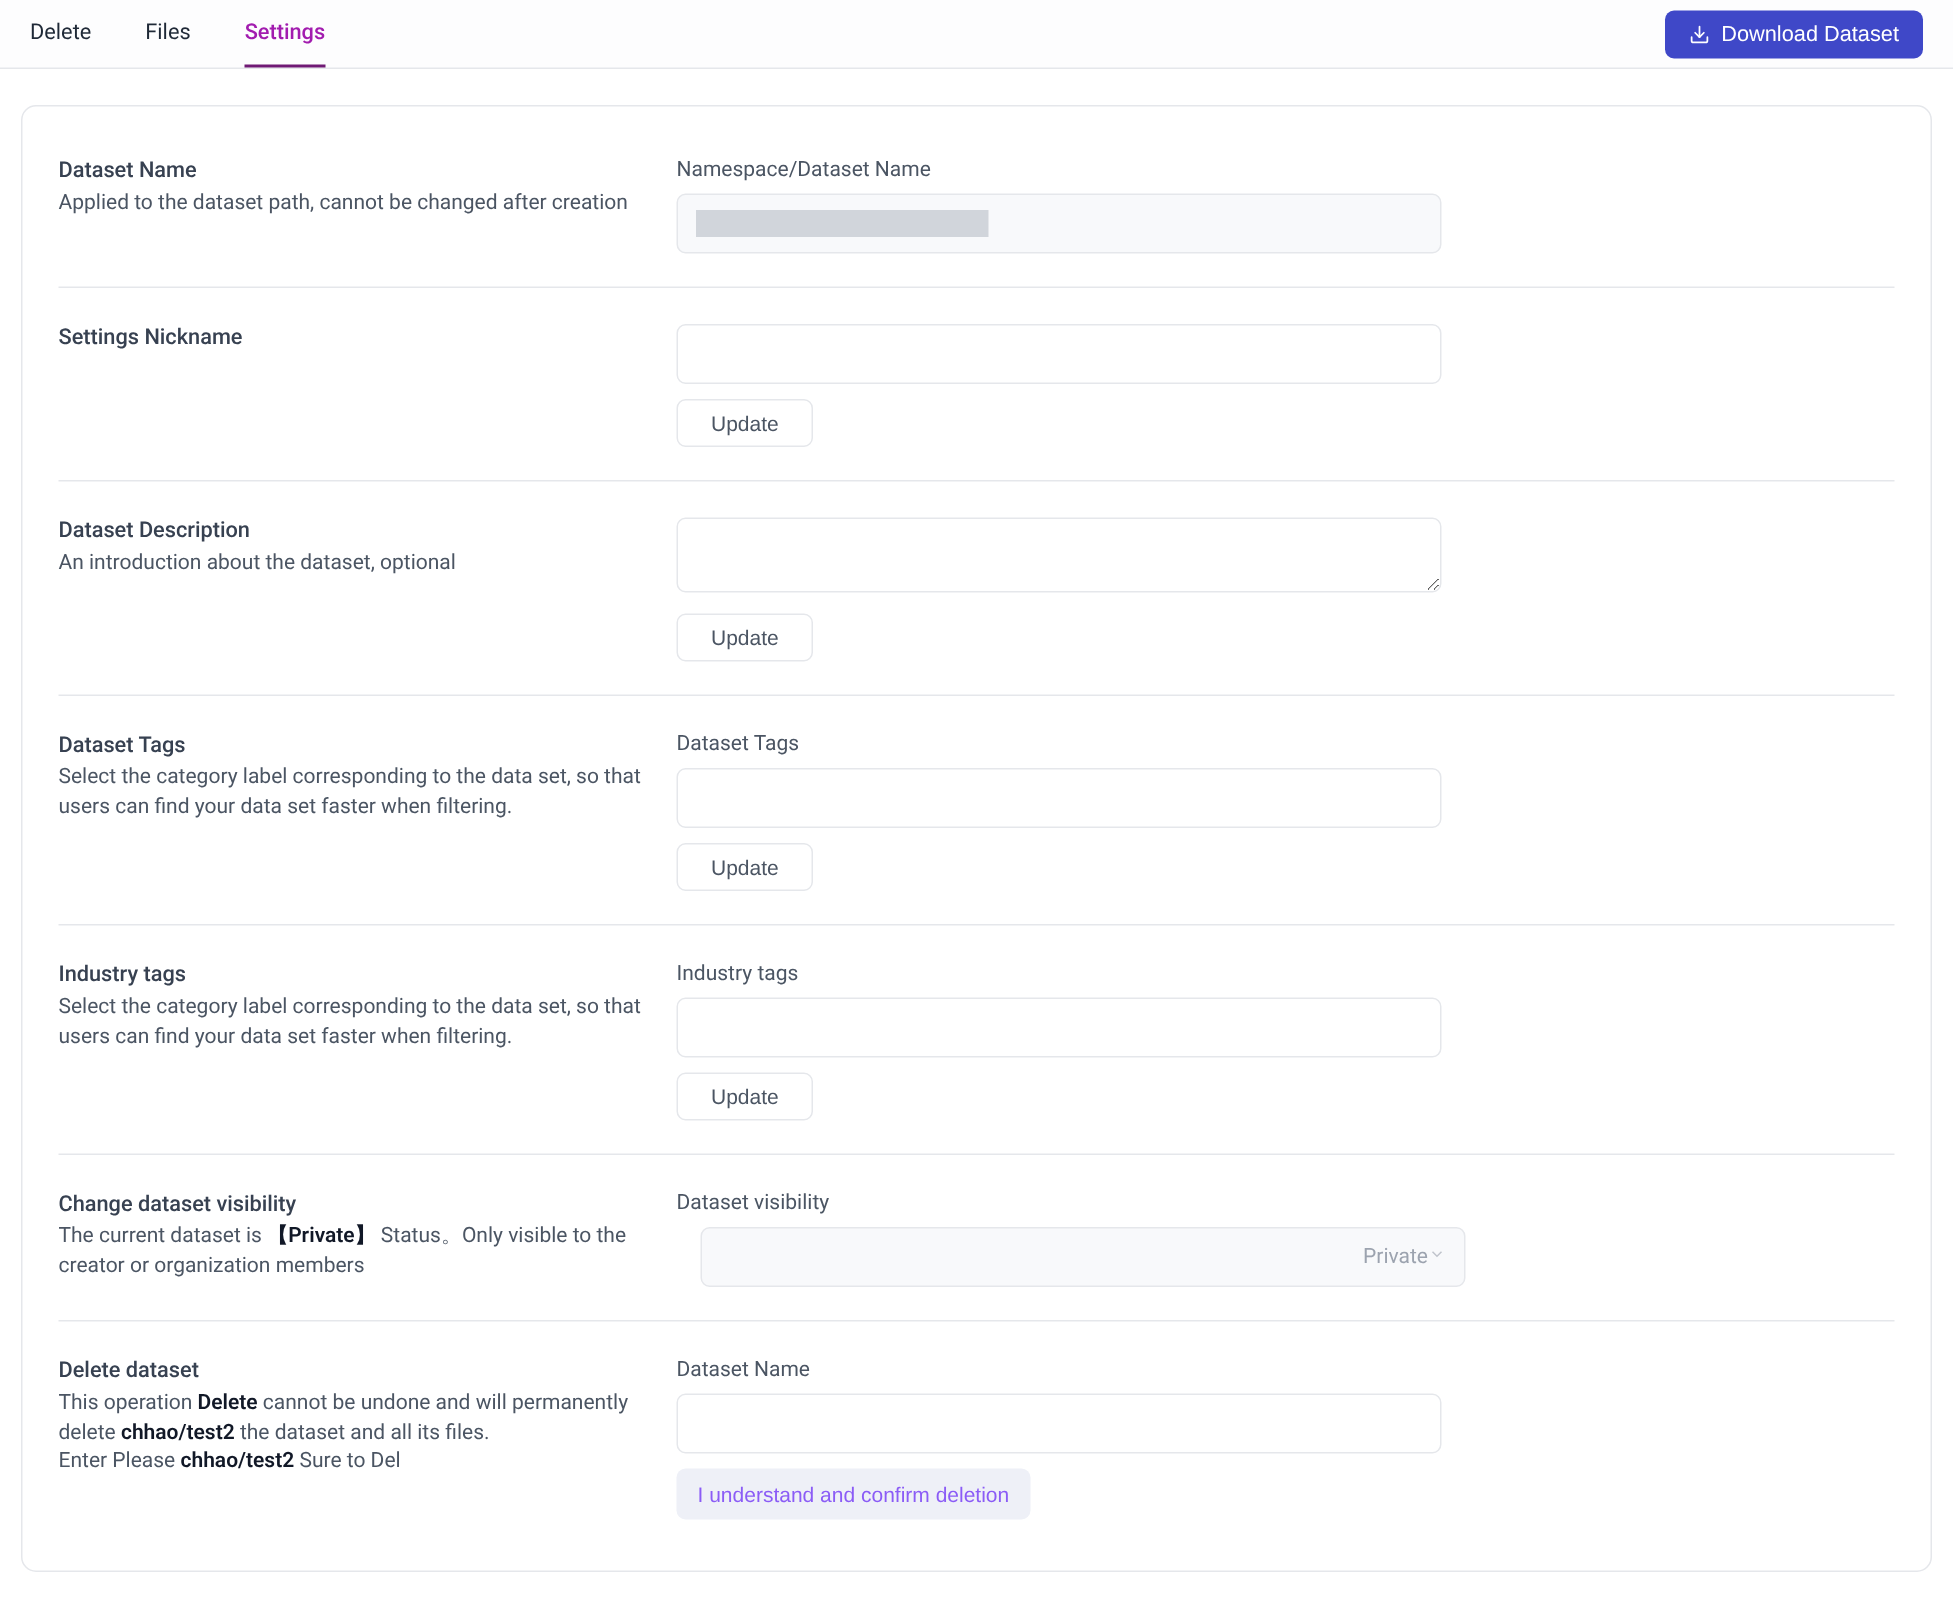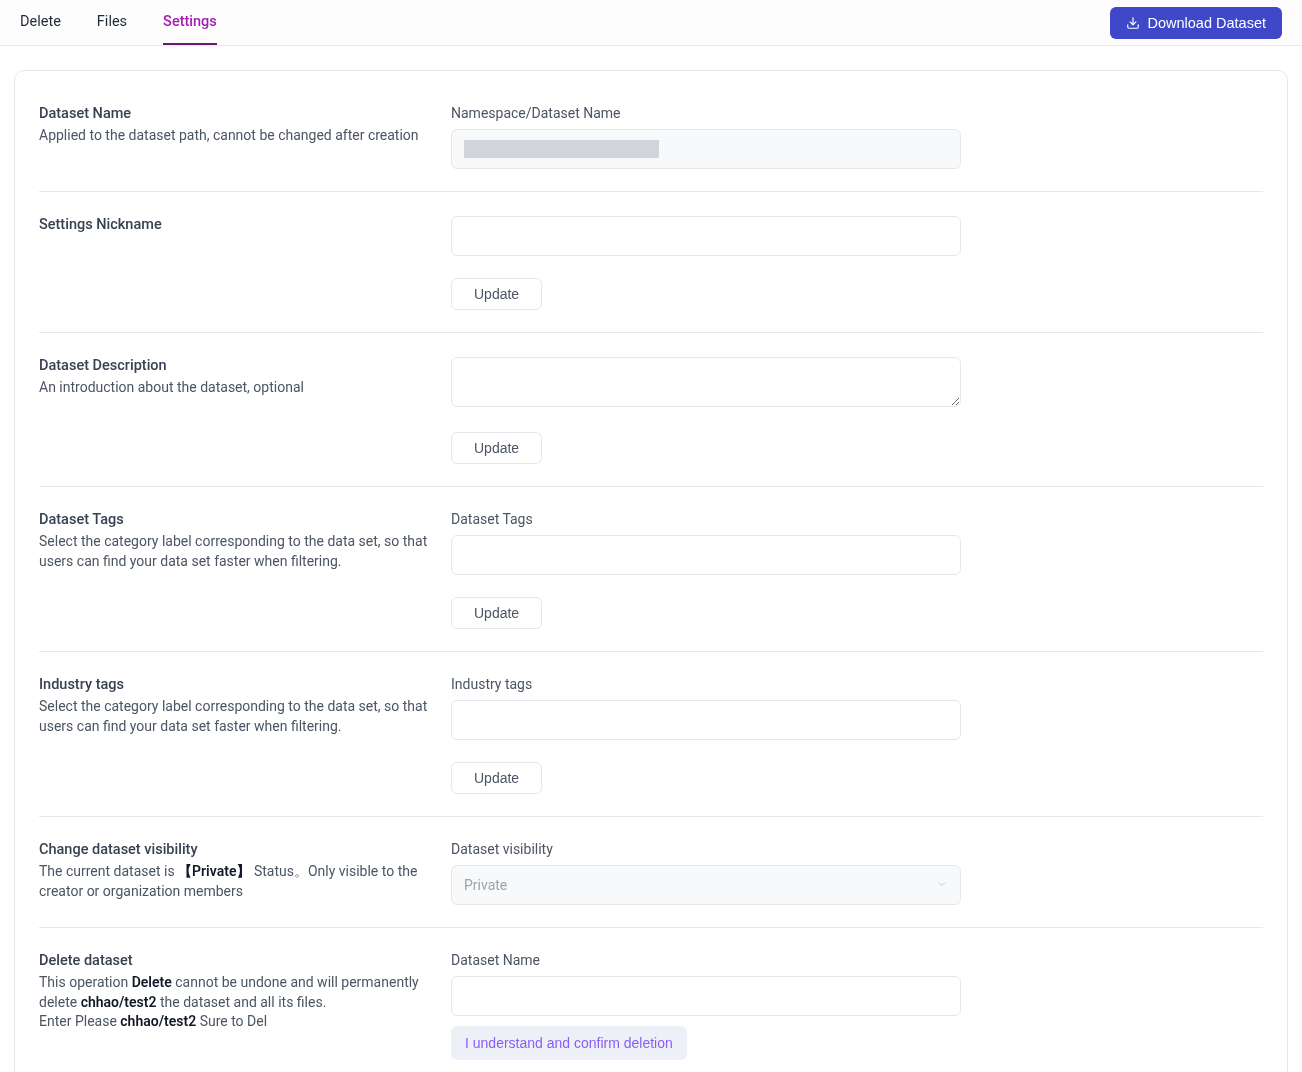--- a/index.html
+++ b/index.html
@@ -128,40 +128,41 @@
       width: 510px;
       min-height: 50px;
       border: 1px solid #e5e7eb;
       border-radius: 6px;
       padding: 8px 12px;
       font-size: 14px;
       resize: both;
       font-family: inherit;
     }
     .update-btn {
-      margin-top: 22px;
+      margin-top: 10px;
       background: #fff;
       border: 1px solid #e5e7eb;
       color: #4b5563;
       border-radius: 6px;
       padding: 7px 22px;
       font-size: 14px;
       cursor: pointer;
     }
     .select-box {
       width: 510px;
       height: 40px;
       border: 1px solid #e5e7eb;
       border-radius: 6px;
       padding: 0 12px;
       background: #f8f9fb;
       display: flex;
       align-items: center;
-      justify-content: space-between;
+      justify-content: flex-end;
       cursor: pointer;
+      margin-left: 16px;
     }
     .select-value {
       color: #9ca3af;
       font-size: 14px;
     }
     .select-arrow {
       color: #c0c4cc;
     }
     .delete-btn {
       margin-top: 10px;

